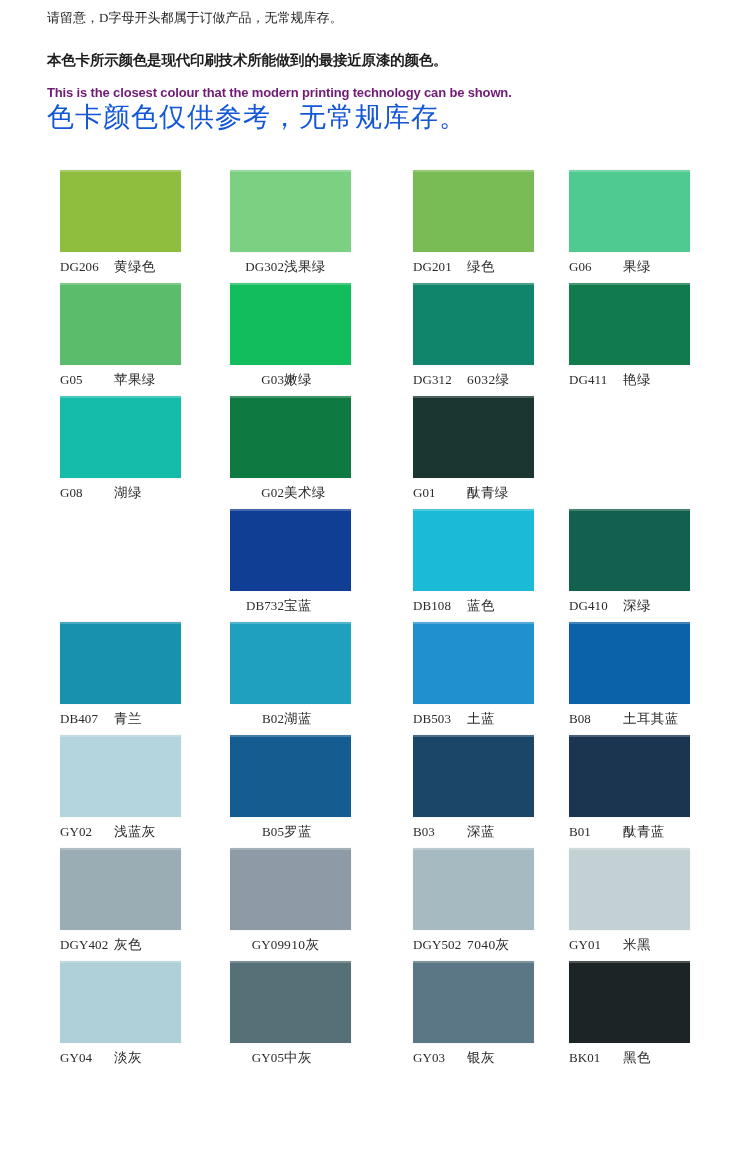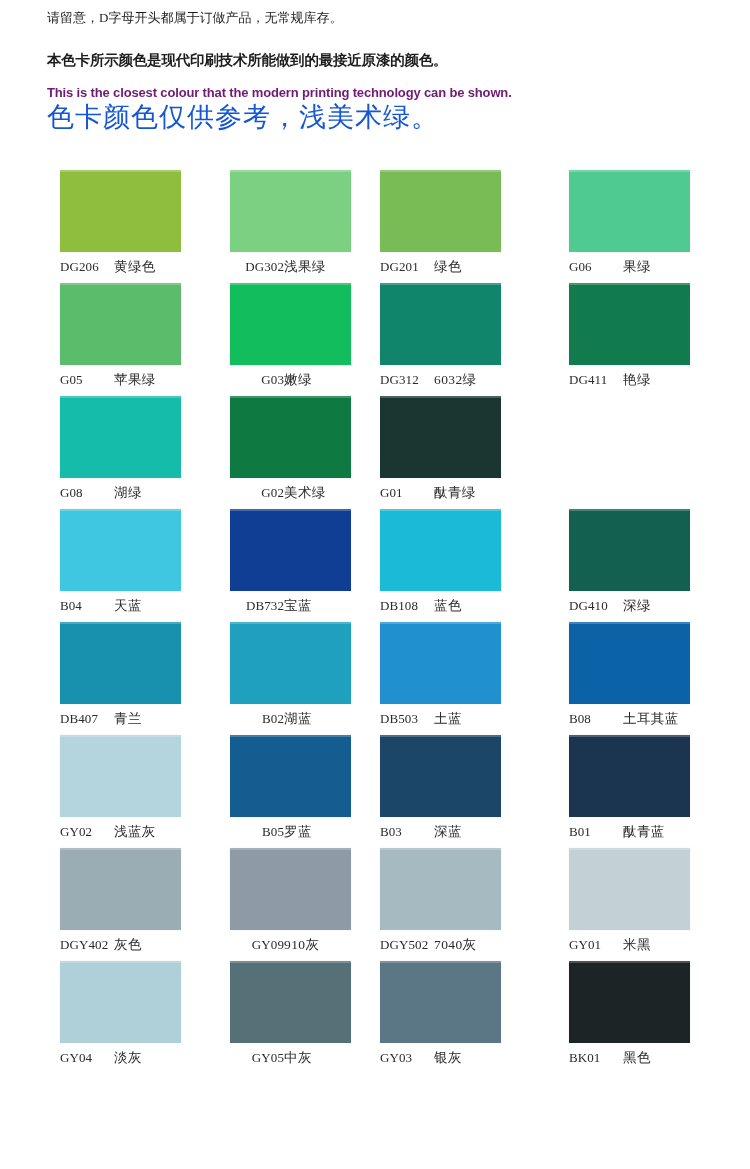--- a/index.html
+++ b/index.html
@@ -69,21 +69,21 @@
     height: 113px;
     padding-left: 40px;
   }
   .cell {
     position: absolute;
     top: 0;
     width: 121px;
   }
   .cell.c0 { left: 60px; }
   .cell.c1 { left: 230px; text-align: right; }
-  .cell.c2 { left: 380px; }
+  .cell.c2 { left: 413px; }
   .cell.c3 { left: 569px; }
 
   .chip {
     width: 121px;
     height: 82px;
     display: block;
     box-shadow: 0 0 0 0.5px rgba(0,0,0,0.04);
   }
   
   .chip::before {
@@ -120,21 +120,21 @@
 </style>
 </head>
 <body>
 
 <div class="notes">
   <div class="note-line note-1">请留意，D字母开头都属于订做产品，无常规库存。</div>
   <div class="note-line note-2">本色卡所示颜色是现代印刷技术所能做到的最接近原漆的颜色。</div>
   <div class="note-line note-3">This is the closest colour that the modern printing technology can be shown.</div>
 </div>
 
-<div class="headline" style="color: rgb(19, 86, 214);">色卡颜色仅供参考，浅美术绿。</div>
+<div class="headline" style="color: rgb(19, 86, 214);">色卡颜色仅供参考，无常规库存。</div>
 
 <div class="grid">
     <div class="row">
       <div class="cell c0">
         <div class="chip" style="background: rgb(143, 190, 63);"></div>
         <div class="caption">
           <span class="code">DG206</span>
           <span class="cname">黄绿色</span>
         </div>
       </div>
@@ -207,27 +207,20 @@
       </div>
       <div class="cell c2">
         <div class="chip" style="background: rgb(27, 54, 48);"></div>
         <div class="caption">
           <span class="code">G01</span>
           <span class="cname">酞青绿</span>
         </div>
       </div>
     </div>
     <div class="row">
-      <div class="cell c0">
-        <div class="chip" style="background: rgb(63, 199, 226);"></div>
-        <div class="caption">
-          <span class="code">B04</span>
-          <span class="cname">天蓝</span>
-        </div>
-      </div>
       <div class="cell c1">
         <div class="chip" style="background: rgb(15, 62, 148);"></div>
         <div class="caption">
           <span class="code">DB732</span>
           <span class="cname">宝蓝</span>
         </div>
       </div>
       <div class="cell c2">
         <div class="chip" style="background: rgb(27, 186, 214);"></div>
         <div class="caption">

